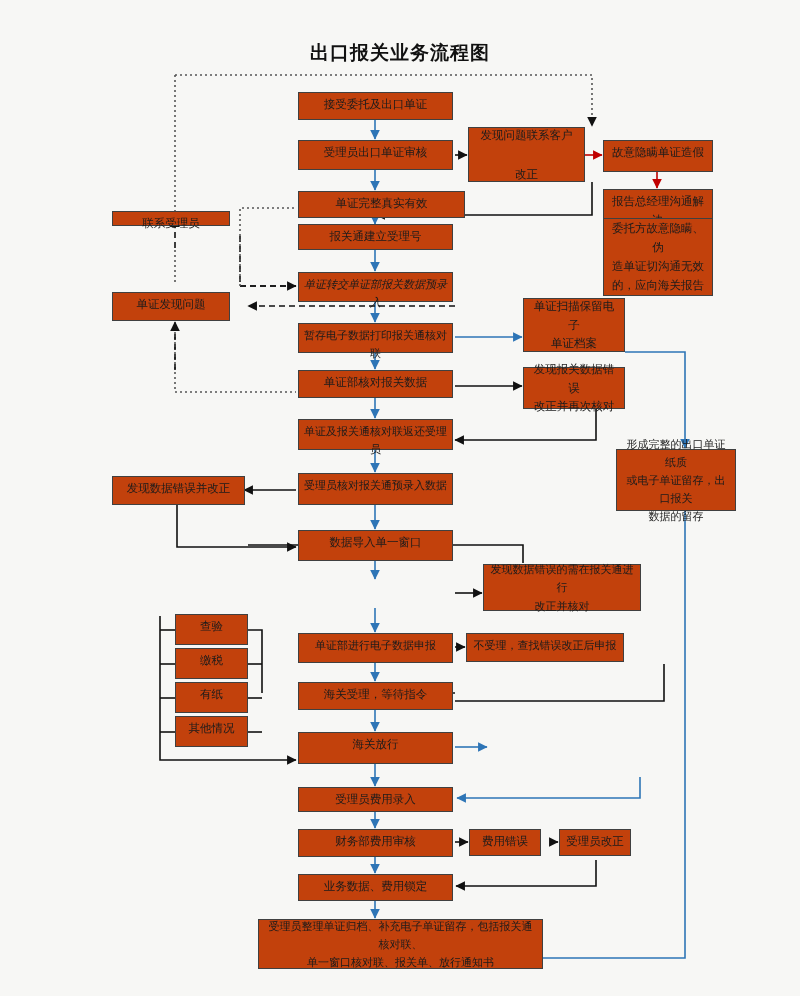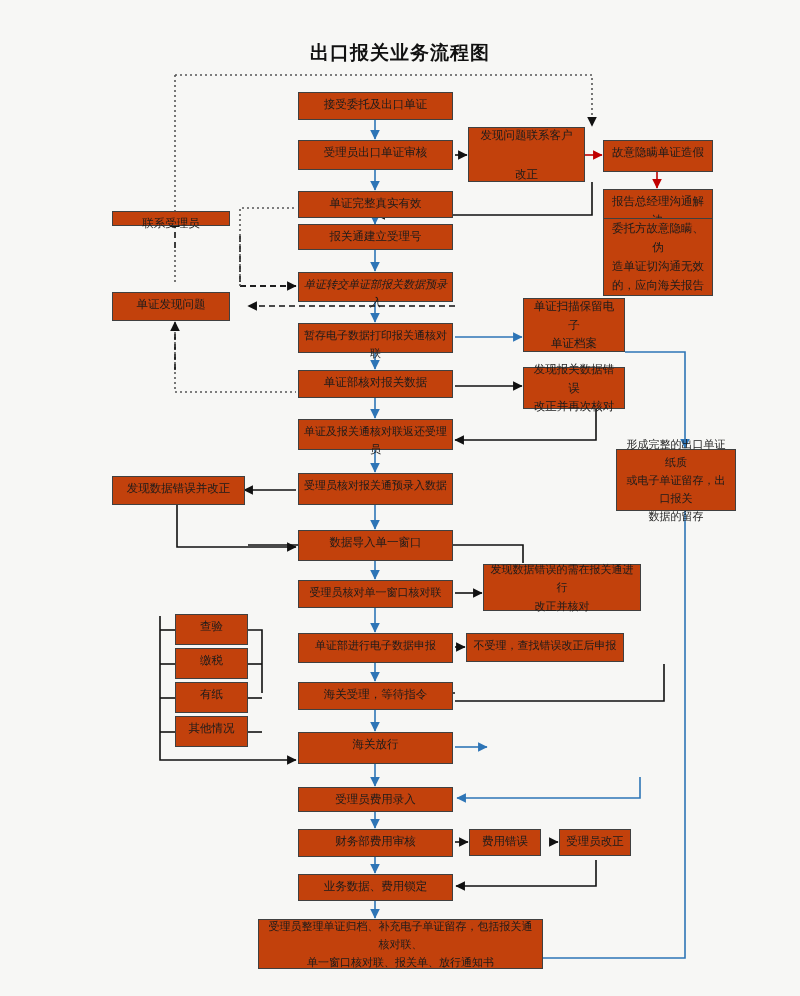--- a/index.html
+++ b/index.html
@@ -140,21 +140,21 @@
   </svg>
 
   <div class="node" style="left:298px;top:92px;width:155px;height:28px;">
     <span>接受委托及出口单证</span>
   </div>
 
   <div class="node" style="left:298px;top:140px;width:155px;height:30px;">
     <span>受理员出口单证审核</span>
   </div>
 
-  <div class="node" style="left:298px;top:191px;width:155px;height:27px;">
+  <div class="node" style="left:298px;top:191px;width:167px;height:27px;">
     <span>单证完整真实有效</span>
   </div>
 
   <div class="node" style="left:298px;top:224px;width:155px;height:26px;">
     <span>报关通建立受理号</span>
   </div>
 
   <div class="node wide-text" style="left:298px;top:272px;width:155px;height:30px;font-style:italic;">
     <span>单证转交单证部报关数据预录入</span>
   </div>
@@ -172,23 +172,20 @@
   </div>
 
   <div class="node wide-text" style="left:298px;top:473px;width:155px;height:32px;">
     <span>受理员核对报关通预录入数据</span>
   </div>
 
   <div class="node" style="left:298px;top:530px;width:155px;height:31px;">
     <span>数据导入单一窗口</span>
   </div>
 
-  <div class="node wide-text" style="left:298px;top:580px;width:155px;height:28px;">
-    <span>受理员核对单一窗口核对联</span>
-  </div>
 
   <div class="node wide-text" style="left:298px;top:633px;width:155px;height:30px;">
     <span>单证部进行电子数据申报</span>
   </div>
 
   <div class="node" style="left:298px;top:682px;width:155px;height:28px;">
     <span>海关受理，等待指令</span>
   </div>
 
   <div class="node" style="left:298px;top:732px;width:155px;height:32px;">

